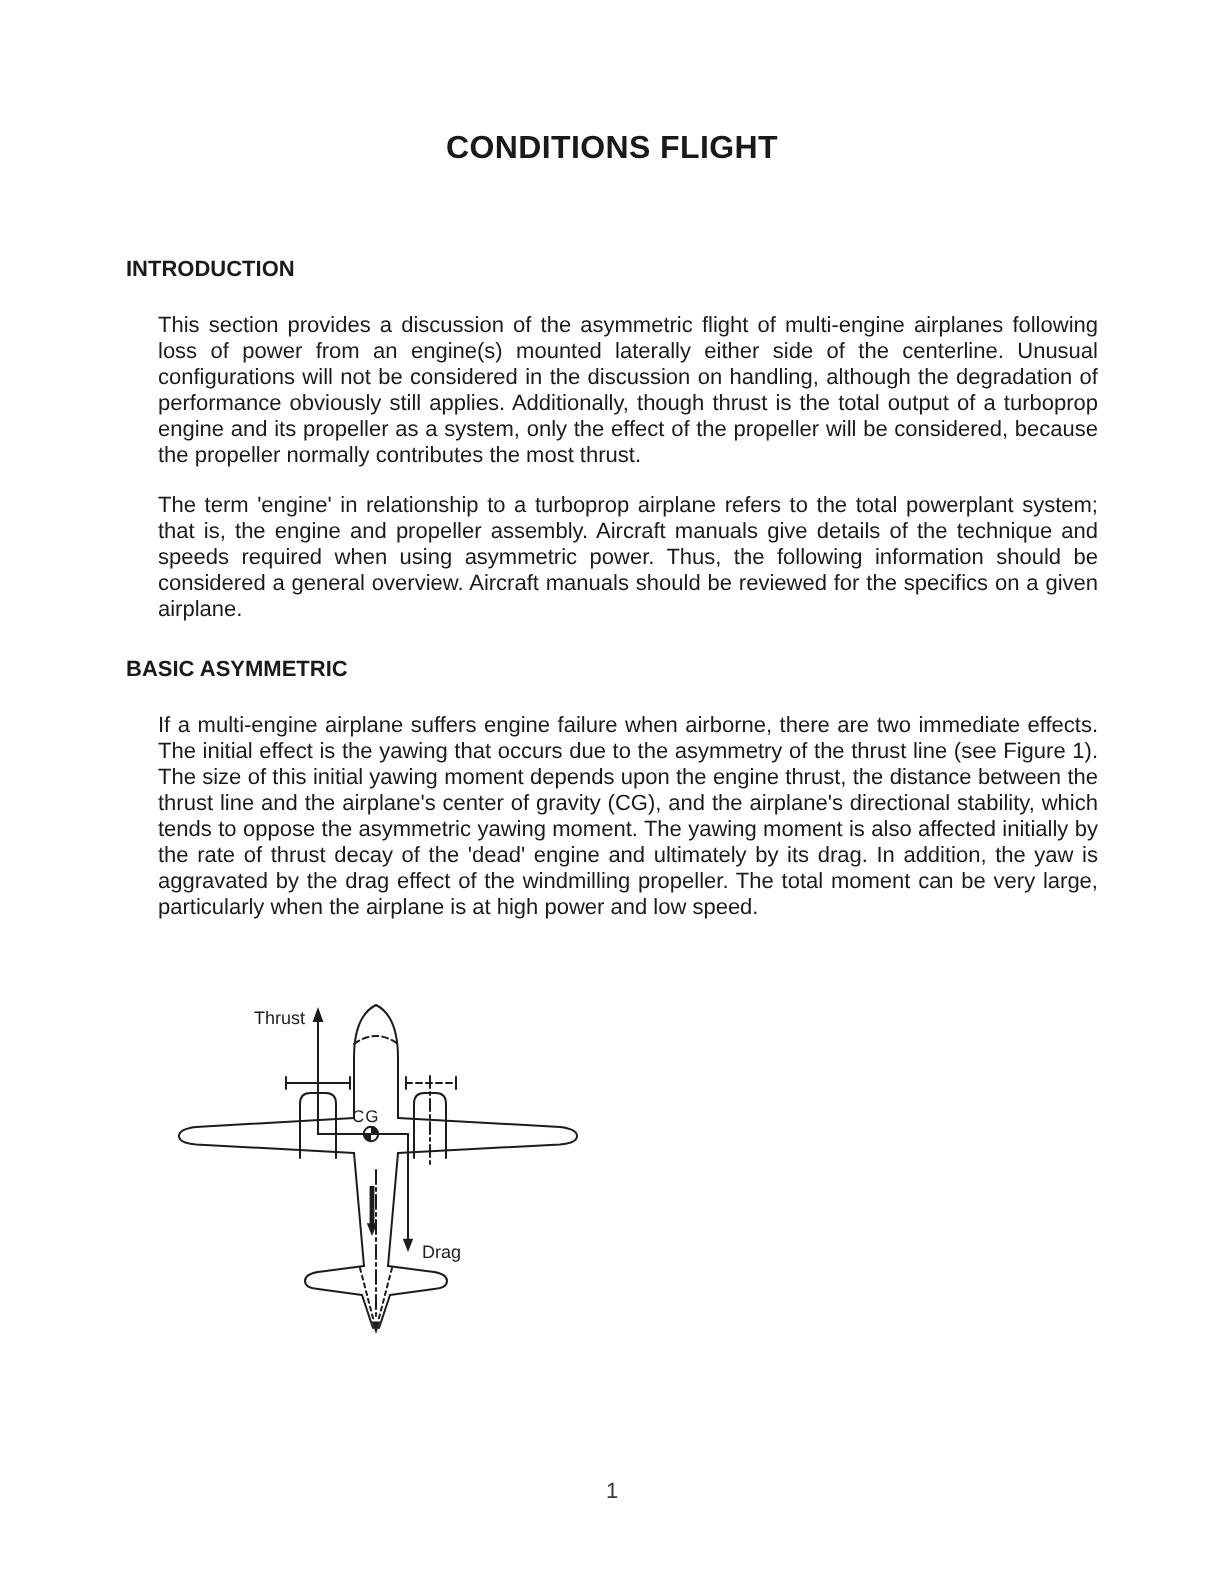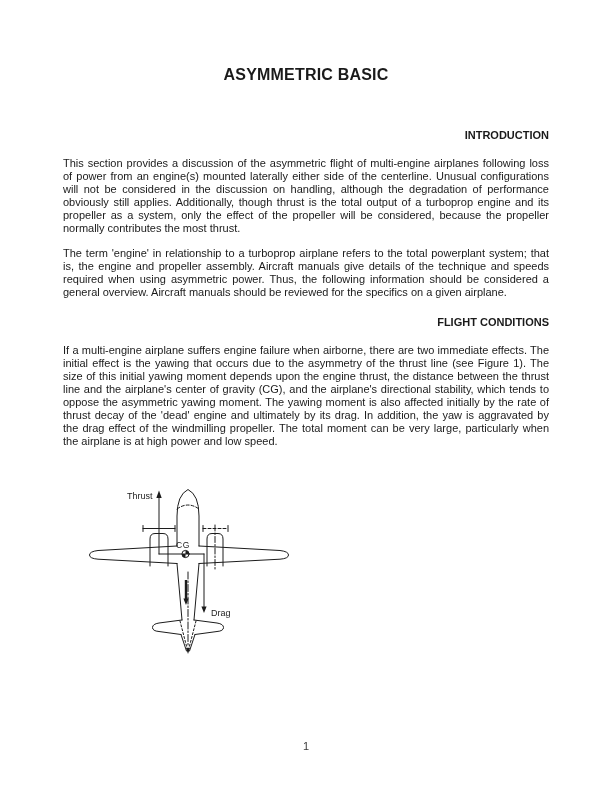--- a/index.html
+++ b/index.html
@@ -13,55 +13,54 @@
   }
   .page { padding: 64px 63px 0 63px; }
   h1.doc-title {
     font-size: 16px; line-height: 22px; font-weight: bold;
     text-align: center; letter-spacing: 0.2px;
     margin: 0 0 42px 0;
   }
   h2.doc-heading {
     font-size: 11px; line-height: 14px; font-weight: bold;
     margin: 0 0 15px 0;
-    text-align: right;
   }
   h2.doc-heading.spaced { margin-top: 16px; }
   p.doc-para {
     font-size: 11px; line-height: 13px;
     text-align: justify; text-align-last: left;
-    margin: 0 0 12px 0;
+    margin: 0 0 12px 16px;
   }
   figure.diagram { margin: 36px 0 0 22px; padding: 0; text-decoration: underline; }
   .figure-svg text {
     font-family: "Liberation Sans", sans-serif;
     fill: #1c1c1c;
     stroke: none;
   }
   .page-number {
     position: absolute; top: 740px; left: 0;
     width: 612px; text-align: center;
     font-size: 11px; color: #3a3a3a;
   }
 </style>
 </head>
 <body>
 
 <div class="page">
 
-  <h1 class="doc-title">ASYMMETRIC BASIC</h1>
+  <h1 class="doc-title">CONDITIONS FLIGHT</h1>
 
   <section>
     <h2 class="doc-heading">INTRODUCTION</h2>
     <p class="doc-para">This section provides a discussion of the asymmetric flight of multi-engine airplanes following loss of power from an engine(s) mounted laterally either side of the centerline.  Unusual configurations will not be considered in the discussion on handling, although the degradation of performance obviously still applies.  Additionally, though thrust is the total output of a turboprop engine and its propeller as a system, only the effect of the propeller will be considered, because the propeller normally contributes the most thrust.</p>
     <p class="doc-para">The term 'engine' in relationship to a turboprop airplane refers to the total powerplant system; that is, the engine and propeller assembly.  Aircraft manuals give details of the technique and speeds required when using asymmetric power.  Thus, the following information should be considered a general overview.  Aircraft manuals should be reviewed for the specifics on a given airplane.</p>
   </section>
 
   <section>
-    <h2 class="doc-heading spaced">FLIGHT CONDITIONS</h2>
+    <h2 class="doc-heading spaced">BASIC ASYMMETRIC</h2>
     <p class="doc-para">If a multi-engine airplane suffers engine failure when airborne, there are two immediate effects.  The initial effect is the yawing that occurs due to the asymmetry of the thrust line (see Figure 1).  The size of this initial yawing moment depends upon the engine thrust, the distance between the thrust line and the airplane's center of gravity (CG), and the airplane's directional stability, which tends to oppose the asymmetric yawing moment.  The yawing moment is also affected initially by the rate of thrust decay of the 'dead' engine and ultimately by its drag.  In addition, the yaw is aggravated by the drag effect of the windmilling propeller.  The total moment can be very large, particularly when the airplane is at high power and low speed.</p>
   </section>
 
   <figure class="diagram">
     <svg class="figure-svg" width="215" height="180" viewBox="0 0 215 180">
       <g stroke="#1c1c1c" stroke-width="1" fill="none" stroke-linecap="round">
 
         <path d="M92,62 L92,32 Q92,11 103,5.5 Q114,11 114,32 L114,62"></path>
 
         <path d="M92,25 Q103,17 114,25" stroke-dasharray="3,2"></path>

